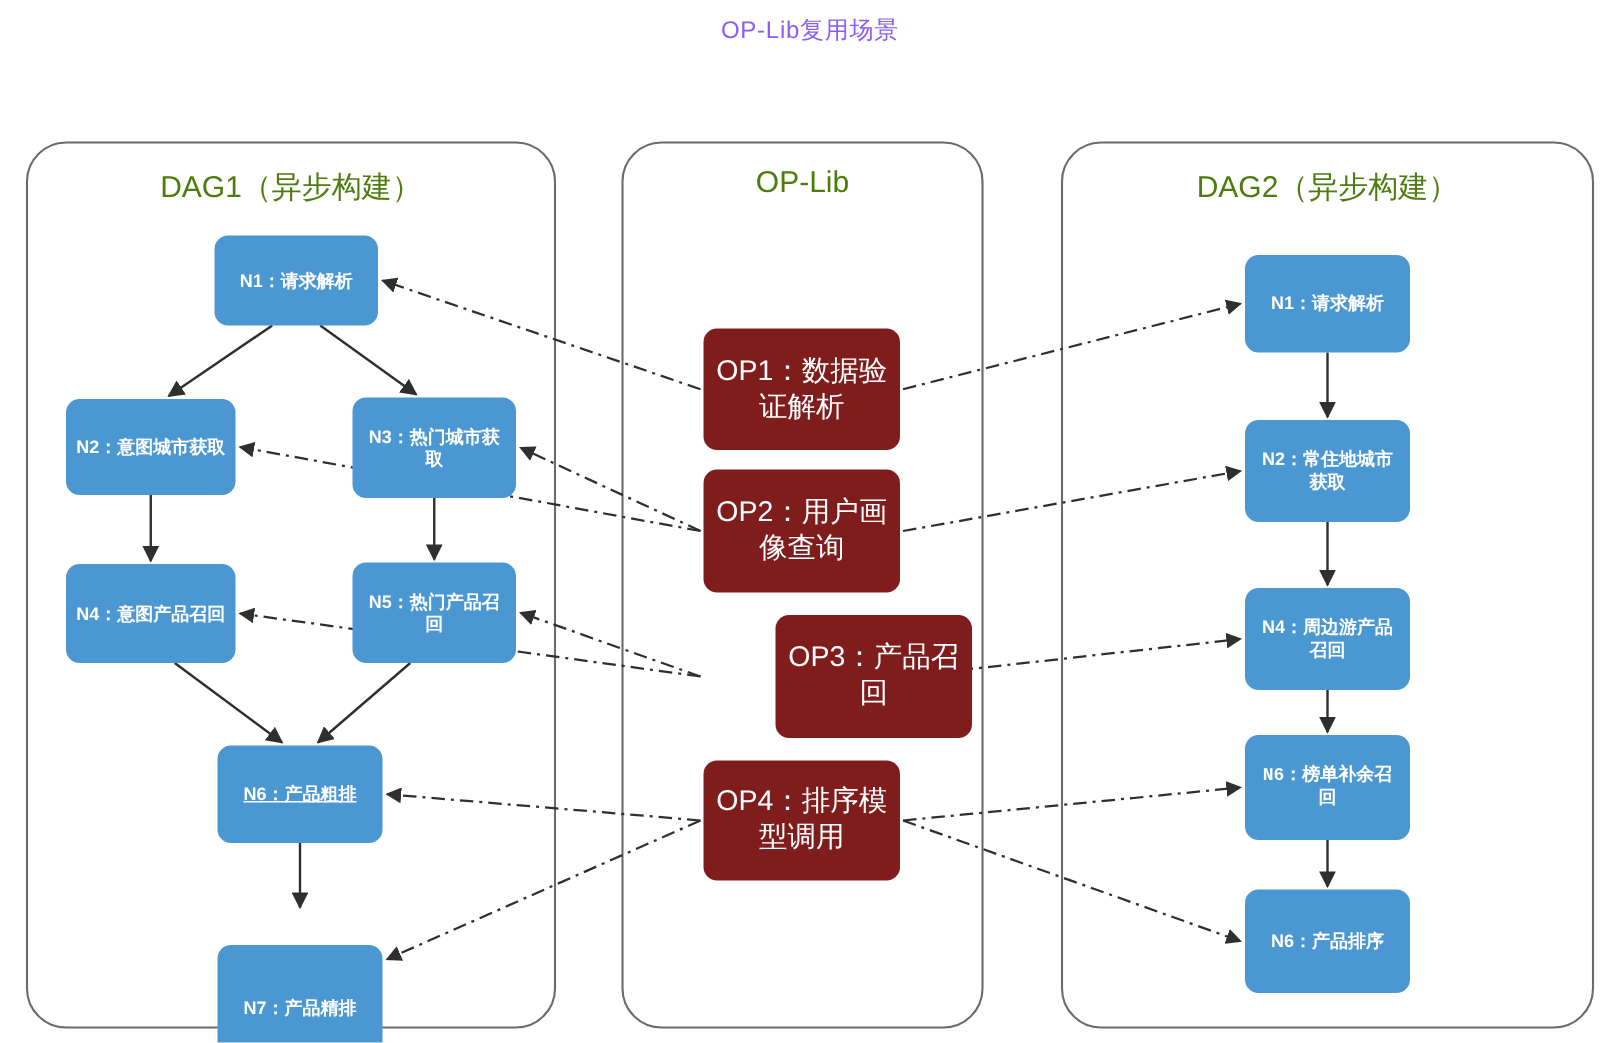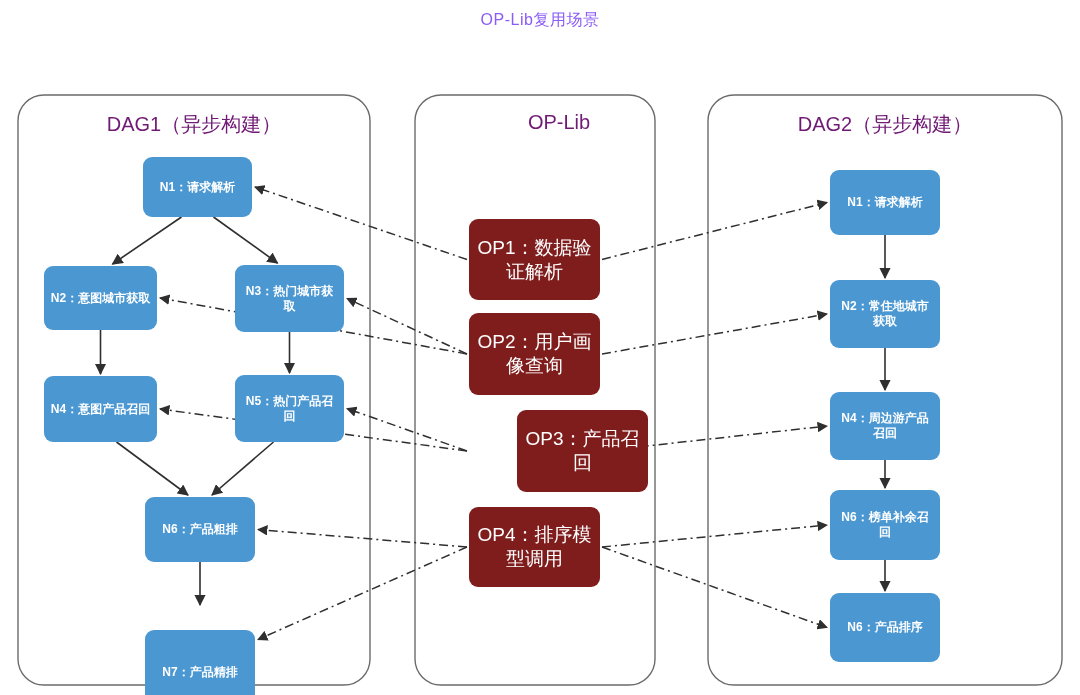--- a/index.html
+++ b/index.html
@@ -8,21 +8,21 @@
     font-family:"Liberation Sans","DejaVu Sans",sans-serif;
     overflow:hidden;position:relative;
   }
   #stage{position:absolute;left:0;top:0;width:1080px;height:695px;}
   svg{position:absolute;left:0;top:0;}
   .title{
     position:absolute;left:0;top:10px;width:1080px;text-align:center;
     font-size:16px;color:#8b5cf6;letter-spacing:0.5px;
   }
   .panel-title{
-    position:absolute;text-align:center;font-size:20px;color:#701a75;
+    position:absolute;text-align:center;font-size:20px;color:#4d7c0f;
     white-space:nowrap;
   }
   .node{
     position:absolute;box-sizing:border-box;border-radius:9px;
     display:flex;align-items:center;justify-content:center;text-align:center;
     color:#ffffff;line-height:1.25;
     padding:2px 6px;
   }
   .node.blue{background:#4a97d2;font-size:12px;font-weight:bold;}
   .node.orange{background:#7f1d1d;font-size:19px;}
@@ -73,40 +73,40 @@
         <line x1="602" y1="451" x2="827" y2="426" stroke="#2f2f2f" stroke-width="1.5" stroke-dasharray="9,4,2,4" marker-end="url(#arrow-dash)"></line>
         <line x1="467" y1="547" x2="258" y2="529.5" stroke="#2f2f2f" stroke-width="1.5" stroke-dasharray="9,4,2,4" marker-end="url(#arrow-dash)"></line>
         <line x1="467" y1="547" x2="258" y2="639.5" stroke="#2f2f2f" stroke-width="1.5" stroke-dasharray="9,4,2,4" marker-end="url(#arrow-dash)"></line>
         <line x1="602" y1="547" x2="827" y2="525" stroke="#2f2f2f" stroke-width="1.5" stroke-dasharray="9,4,2,4" marker-end="url(#arrow-dash)"></line>
         <line x1="602" y1="547" x2="827" y2="627.5" stroke="#2f2f2f" stroke-width="1.5" stroke-dasharray="9,4,2,4" marker-end="url(#arrow-dash)"></line>
       </g>
   </svg>
 
   <div id="panel-titles">
       <div class="panel-title" style="left: 18px; top: 111px; width: 352px;">DAG1（异步构建）</div>
-      <div class="panel-title" style="left: 415px; top: 111px; width: 240px; margin-left: 24px;">OP-Lib</div>
+      <div class="panel-title" style="left: 415px; top: 111px; width: 240px;">OP-Lib</div>
       <div class="panel-title" style="left: 708px; top: 111px; width: 354px;">DAG2（异步构建）</div>
     </div>
   <div id="nodes-layer">
       <div class="node blue" style="left: 143px; top: 157px; width: 109px; height: 60px;">
         <span>N1：请求解析</span>
       </div>
       <div class="node blue" style="left: 44px; top: 266px; width: 113px; height: 64px;">
         <span>N2：意图城市获取</span>
       </div>
       <div class="node blue" style="left: 235px; top: 265px; width: 109px; height: 67px;">
         <span>N3：热门城市获取</span>
       </div>
       <div class="node blue" style="left: 44px; top: 376px; width: 113px; height: 66px;">
         <span>N4：意图产品召回</span>
       </div>
       <div class="node blue" style="left: 235px; top: 375px; width: 109px; height: 67px;">
         <span>N5：热门产品召回</span>
       </div>
-      <div class="node blue" style="left: 145px; top: 497px; width: 110px; height: 65px;">
+      <div class="node blue" style="left: 145px; top: 497px; width: 110px; height: 65px; text-decoration: underline;">
         <span>N6：产品粗排</span>
       </div>
       <div class="node blue" style="left: 145px; top: 630px; width: 110px; height: 84px;">
         <span>N7：产品精排</span>
       </div>
       <div class="node orange" style="left: 469px; top: 219px; width: 131px; height: 81px;">
         <span>OP1：数据验证解析</span>
       </div>
       <div class="node orange" style="left: 469px; top: 313px; width: 131px; height: 82px;">
         <span>OP2：用户画像查询</span>
@@ -119,21 +119,21 @@
       </div>
       <div class="node blue" style="left: 830px; top: 170px; width: 110px; height: 65px;">
         <span>N1：请求解析</span>
       </div>
       <div class="node blue" style="left: 830px; top: 280px; width: 110px; height: 68px;">
         <span>N2：常住地城市获取</span>
       </div>
       <div class="node blue" style="left: 830px; top: 392px; width: 110px; height: 68px;">
         <span>N4：周边游产品召回</span>
       </div>
-      <div class="node blue" style="left: 830px; top: 490px; width: 110px; height: 70px;">
+      <div class="node blue" style="left: 830px; top: 490px; width: 110px; height: 70px; font-family: Liberation Mono, monospace;">
         <span>N6：榜单补余召回</span>
       </div>
       <div class="node blue" style="left: 830px; top: 593px; width: 110px; height: 69px;">
         <span>N6：产品排序</span>
       </div>
     </div>
 
 </div>
 
 </body></html>

